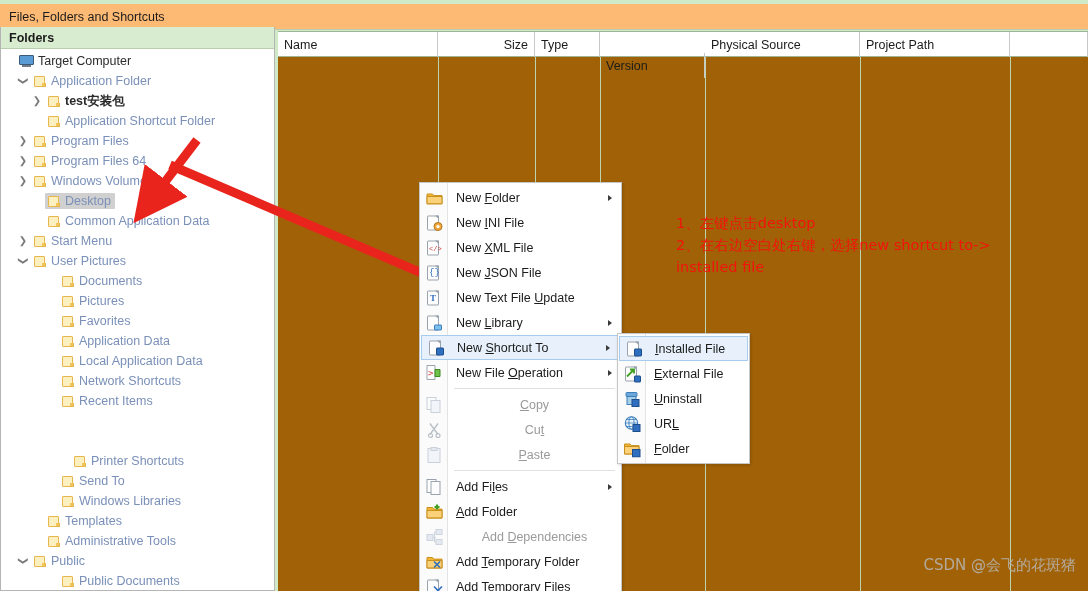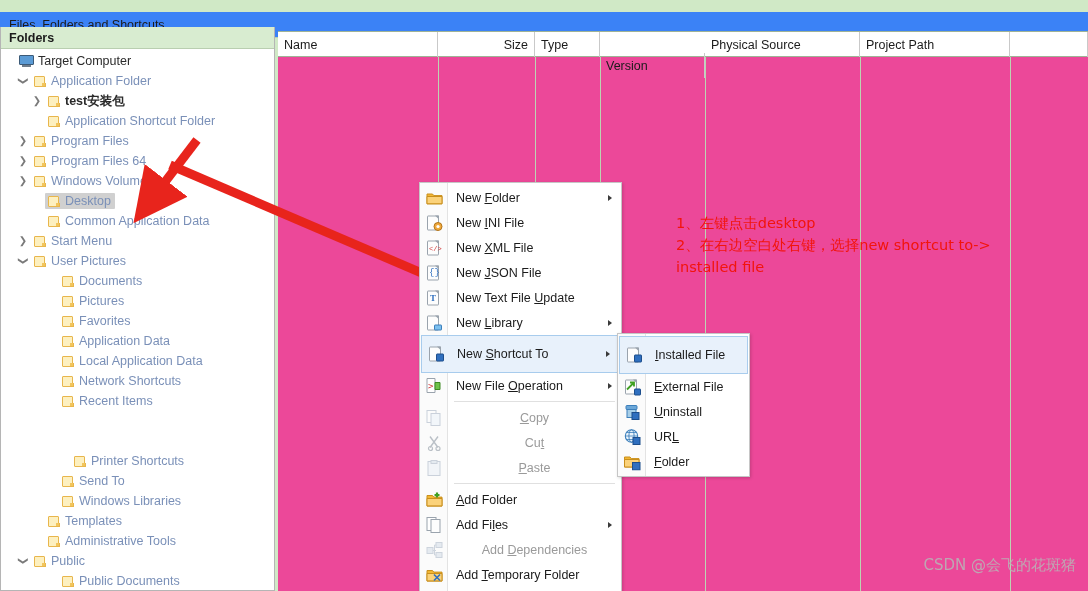--- a/index.html
+++ b/index.html
@@ -11,22 +11,22 @@
     font-family: "Liberation Sans", "DejaVu Sans", sans-serif;
   }
   #root {
     position: relative;
     width: 1088px; height: 591px;
     background: #d0e9c6;
   }
 
   
   .titlebar {
-    position: absolute; left: 0; top: 12px; width: 1088px; height: 26px;
-    background: #3b82f6;
+    position: absolute; left: 0; top: 4px; width: 1088px; height: 26px;
+    background: #fdba74;
     border-bottom: 1px solid #b9ceb0;
     font-size: 12.5px; color: #1b1b1b;
     display: flex; align-items: center;
     padding-left: 9px;
   }
 
   
   .tree-panel {
     position: absolute; left: 0; top: 27px; width: 275px; height: 564px;
     background: #ffffff;
@@ -105,21 +105,21 @@
     background: #5b9bd5; border: 1.5px solid #3c5a77; border-radius: 1px;
   }
   .pcicon .base {
     position: absolute; left: 3px; top: 10px; width: 9px; height: 2px;
     background: #6e7c8a;
   }
 
   
   .list-panel {
     position: absolute; left: 278px; top: 31px; width: 810px; height: 560px;
-    background: #ec4899;
+    background: #a16207;
   }
   .col-header {
     position: absolute; left: 0; top: 0; width: 810px; height: 26px;
     background: #ffffff;
     border-top: 1px solid #9fb396;
     border-bottom: 1px solid #9fb396;
     display: flex;
   }
   .col-header .col {
     height: 25px;
@@ -157,21 +157,21 @@
     height: 25px;
     display: flex; align-items: center;
     font-size: 12.5px; color: #1b1b1b;
     padding-left: 36px; padding-right: 8px;
     z-index: 2;
   }
   .mi.disabled { color: #9a9a9a; justify-content: center; }
   .mi.hl {
     background: #e8f1fb;
     border: 1px solid #a8cced;
-    height: 38px;
+    height: 25px;
     margin: 0 1px;
     padding-left: 35px;
   }
   .mi .arrow {
     position: absolute; right: 9px; top: 50%;
     transform: translateY(-50%);
     width: 0; height: 0;
     border-left: 4px solid #3a3a3a;
     border-top: 3.5px solid transparent;
     border-bottom: 3.5px solid transparent;
@@ -637,33 +637,33 @@
       <div class="mi disabled">
         <span class="mico"><svg width="17" height="17" viewBox="0 0 17 17" opacity="0.45">
             <rect x="2" y="2" width="12" height="14" fill="#e6edf5" stroke="#8fa0b5"></rect>
             <rect x="5" y="1" width="6" height="3" fill="#c9d6e4" stroke="#8fa0b5"></rect>
           </svg></span>
         <span><u>P</u>aste</span>
       </div>
       <div class="sep"></div>
       <div class="mi">
         <span class="mico"><svg width="17" height="17" viewBox="0 0 17 17">
+            <rect x="1" y="1" width="9" height="13" fill="#fff" stroke="#9aa3ad"></rect>
+            <rect x="5" y="3" width="9" height="13" fill="#fdfdfd" stroke="#9aa3ad"></rect>
+          </svg></span>
+        <span>Add Fi<u>l</u>es</span>
+        <span class="arrow"></span>
+      </div>
+      <div class="mi">
+        <span class="mico"><svg width="17" height="17" viewBox="0 0 17 17">
             <path d="M1 4h5.5l1.3 1.6H16v9H1z" fill="#f2b735" stroke="#c98f1c"></path>
             <path d="M1 7h15v7.4H1z" fill="#fbd27a" stroke="#c98f1c"></path>
             <path d="M11 1v5 M8.5 3.5h5" stroke="#3fa021" stroke-width="2.2"></path>
           </svg></span>
         <span><u>A</u>dd Folder</span>
-      </div>
-      <div class="mi">
-        <span class="mico"><svg width="17" height="17" viewBox="0 0 17 17">
-            <rect x="1" y="1" width="9" height="13" fill="#fff" stroke="#9aa3ad"></rect>
-            <rect x="5" y="3" width="9" height="13" fill="#fdfdfd" stroke="#9aa3ad"></rect>
-          </svg></span>
-        <span>Add Fi<u>l</u>es</span>
-        <span class="arrow"></span>
       </div>
       <div class="mi disabled">
         <span class="mico"><svg width="17" height="17" viewBox="0 0 17 17" opacity="0.42">
             <rect x="1" y="6" width="6" height="6" fill="#c7d4e2" stroke="#8fa0b5"></rect>
             <rect x="10" y="1" width="6" height="5" fill="#c7d4e2" stroke="#8fa0b5"></rect>
             <rect x="10" y="11" width="6" height="5" fill="#c7d4e2" stroke="#8fa0b5"></rect>
             <path d="M7 9h3 M10 3.5h0 M10 13.5h0 M10 3.5H8.5V13.5H10" stroke="#8fa0b5" fill="none"></path>
           </svg></span>
         <span>Add <u>D</u>ependencies</span>
       </div>

